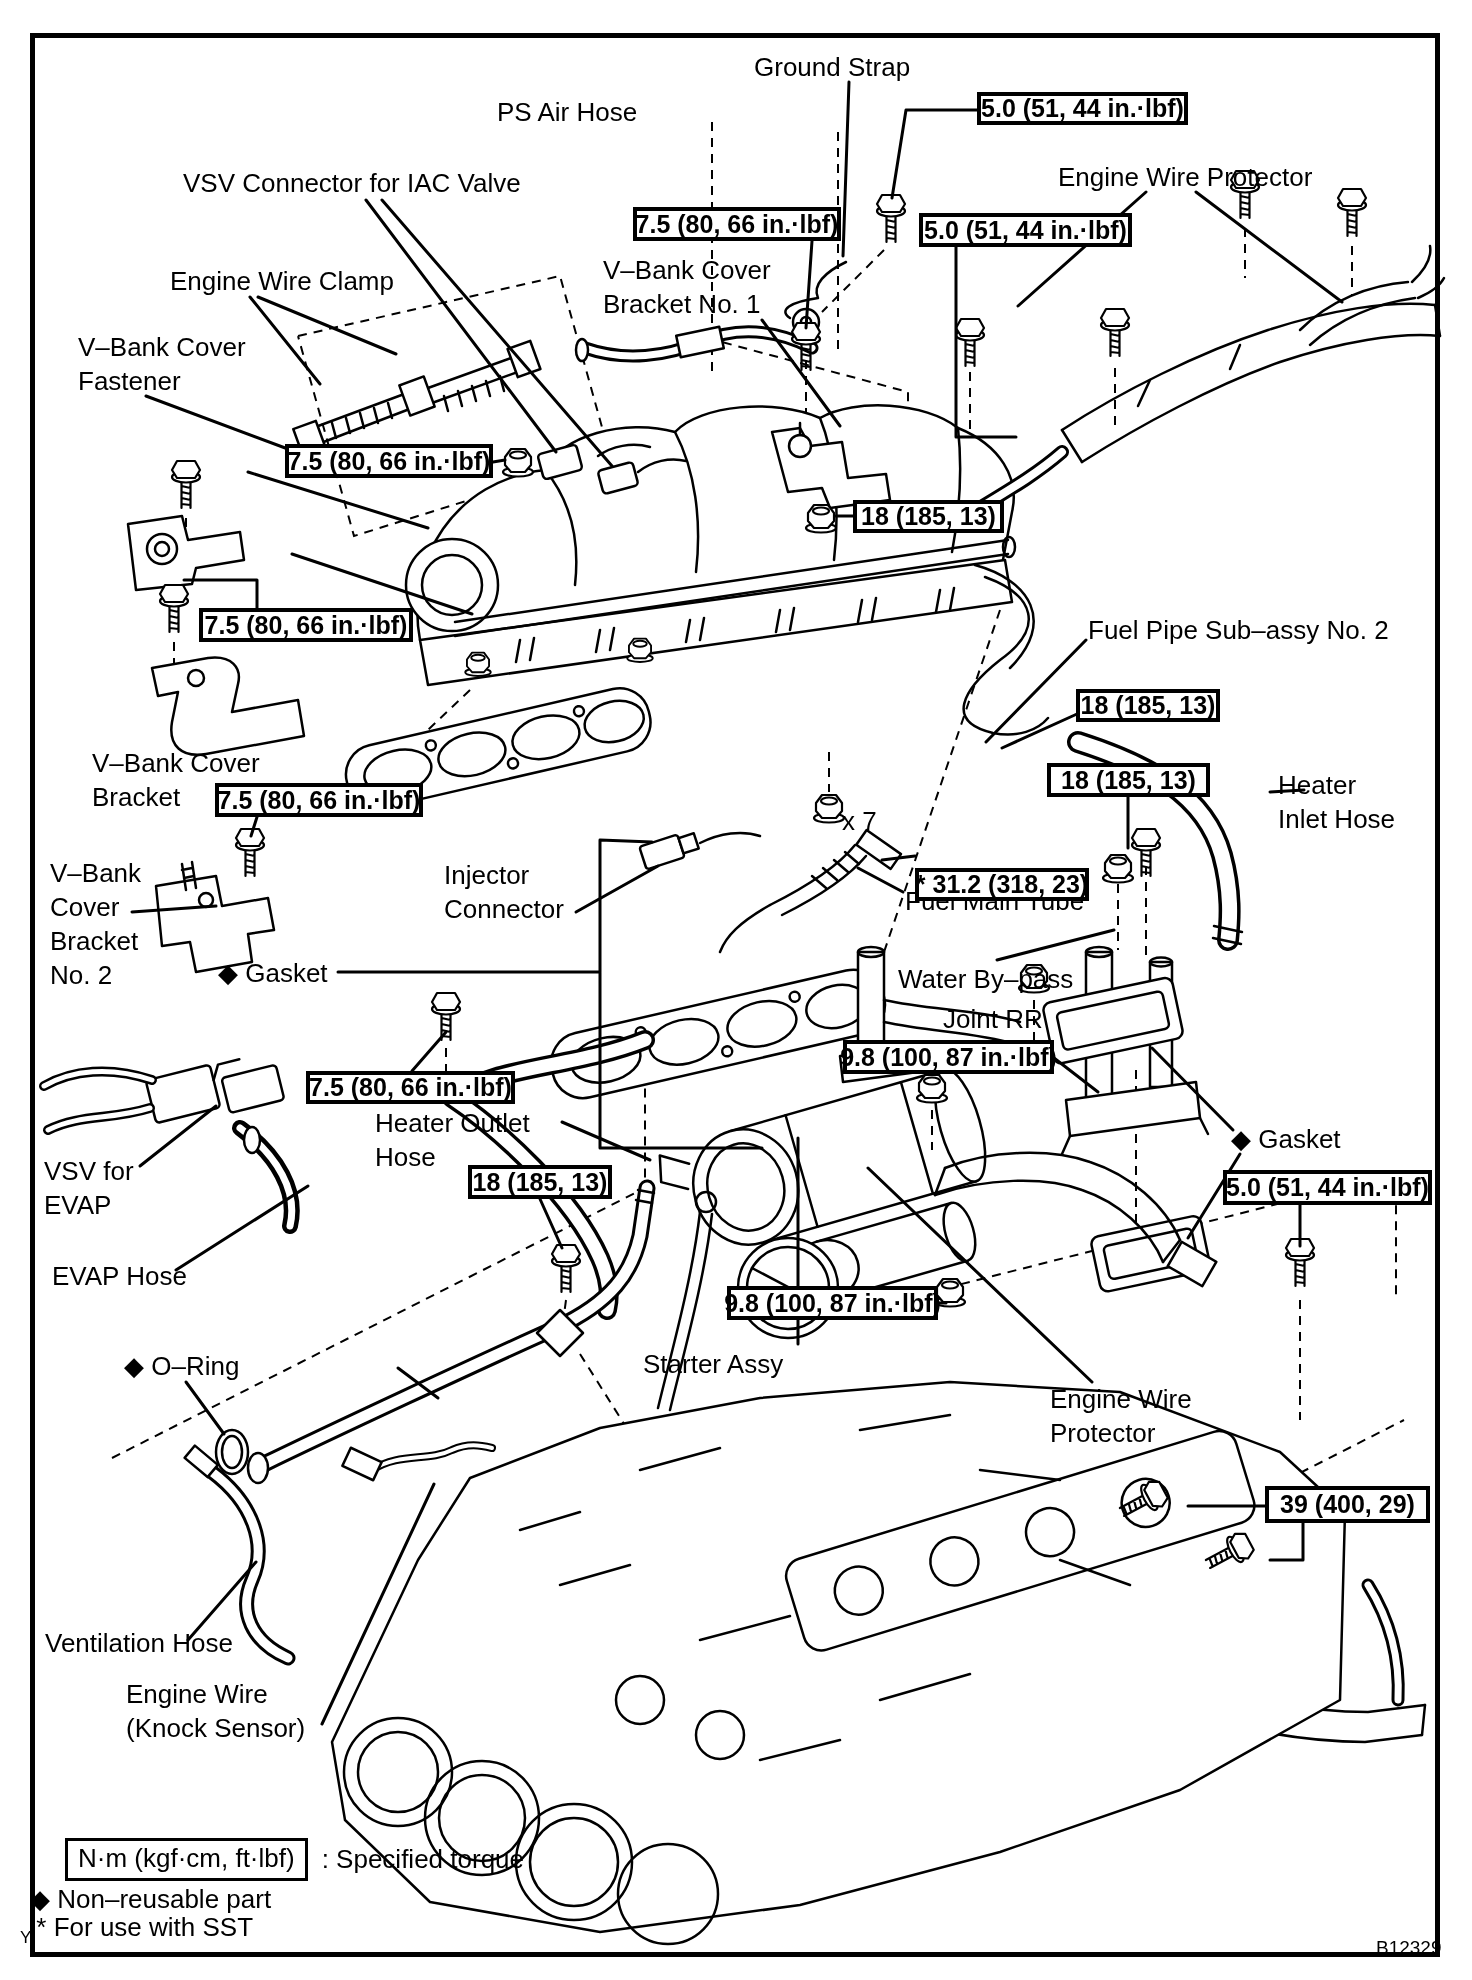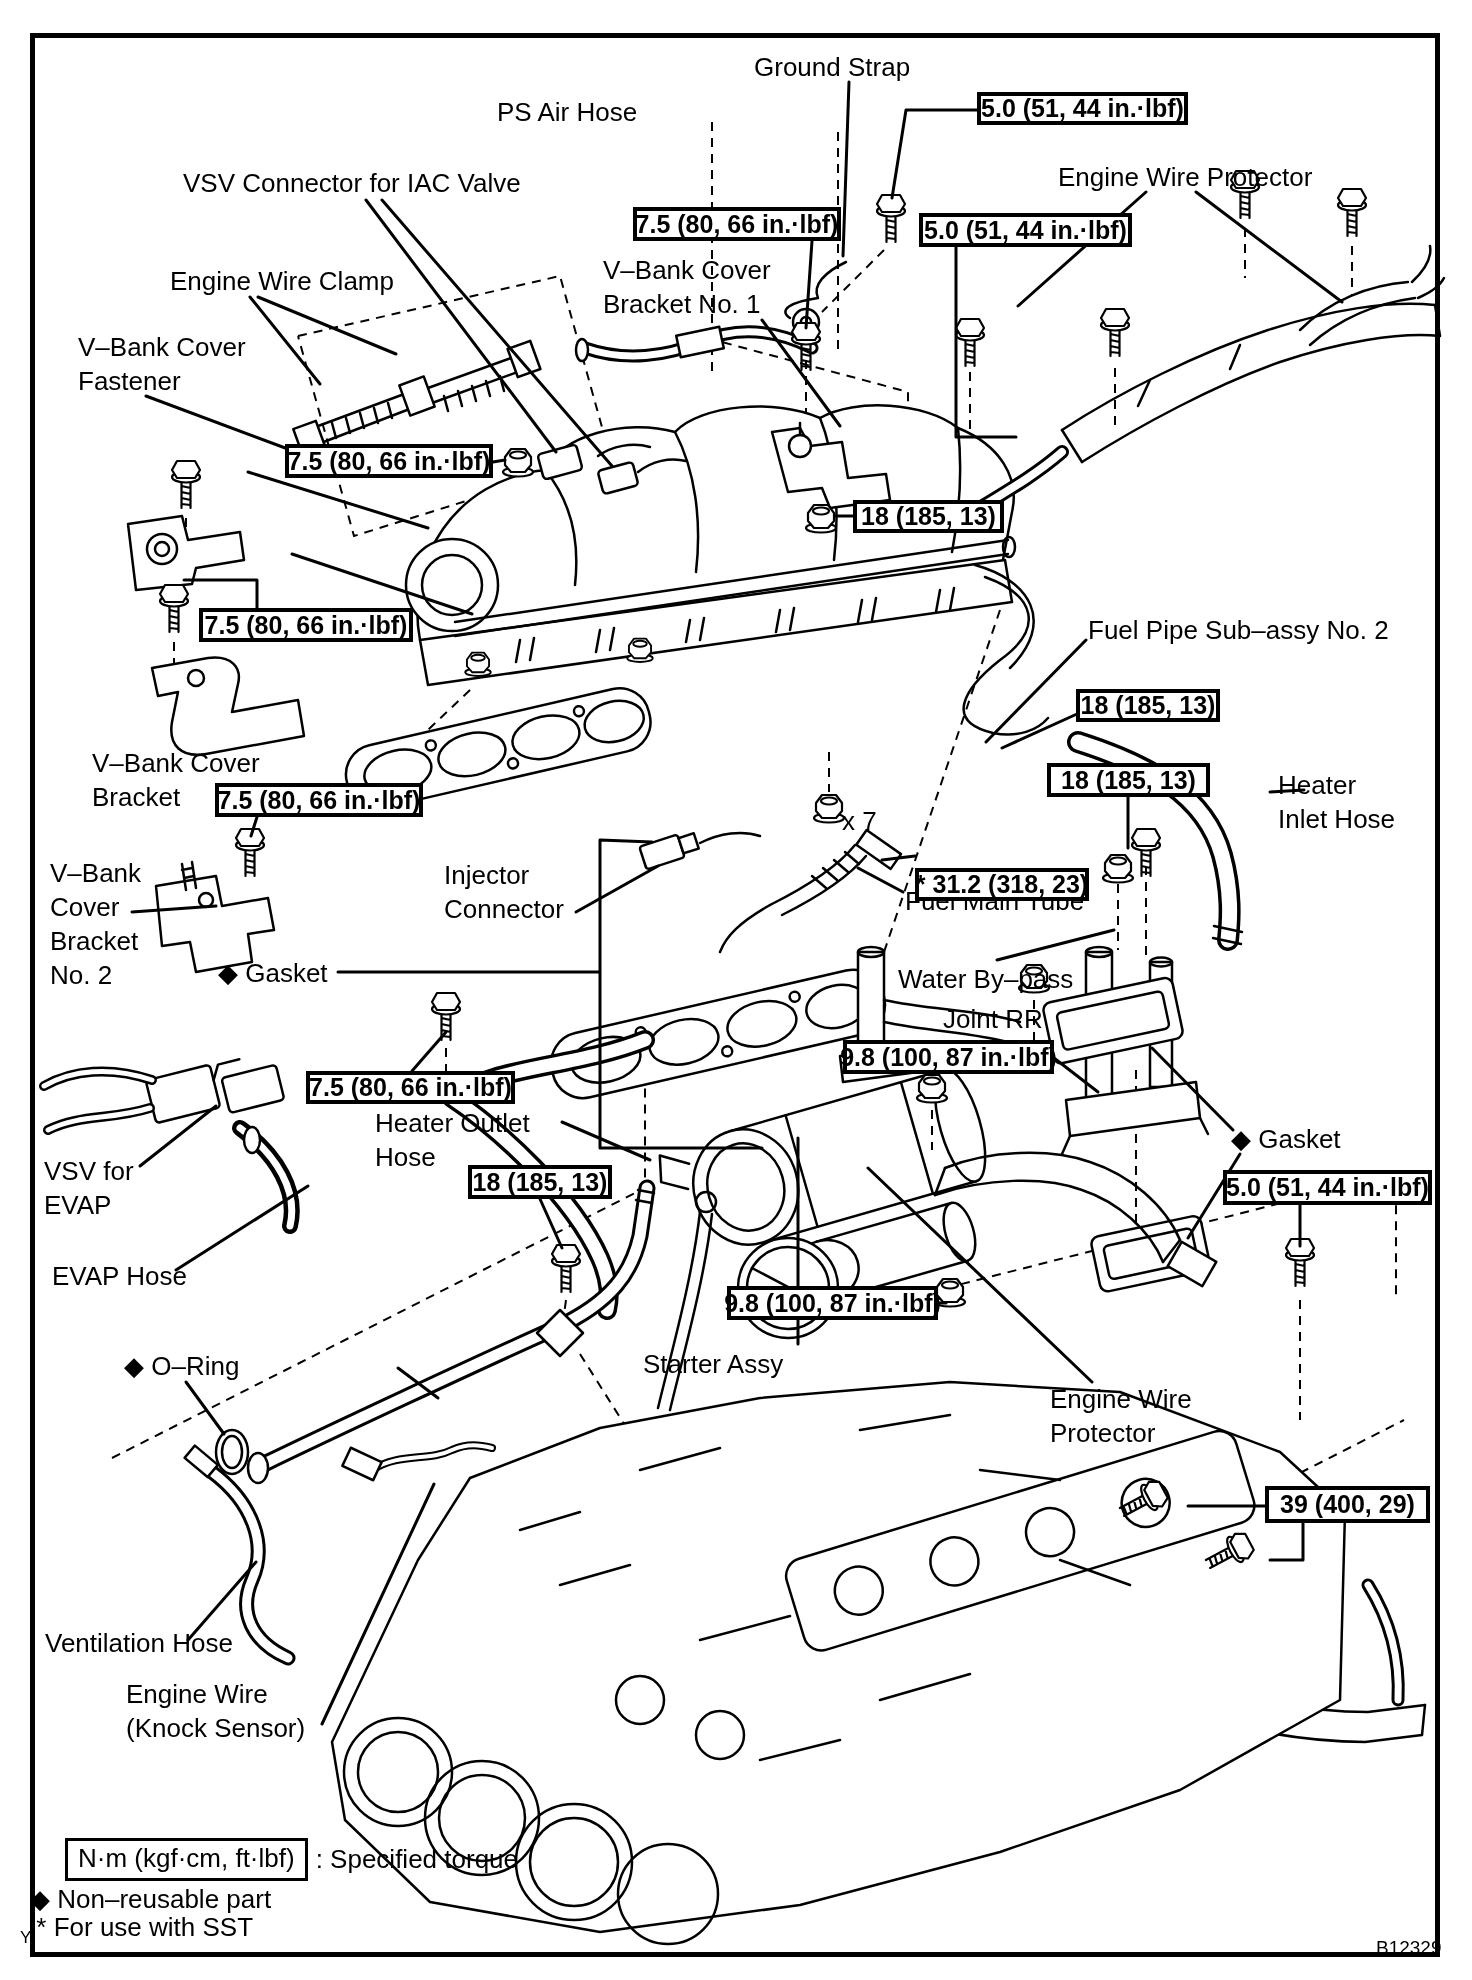--- a/index.html
+++ b/index.html
@@ -6,21 +6,21 @@
   .page{position:relative;width:1472px;height:1980px;background:#fff;overflow:hidden;
         font-family:"Liberation Sans",sans-serif;color:#000;}
   .frame{position:absolute;left:30px;top:33px;width:1410px;height:1924px;
          border:5px solid #000;box-sizing:border-box;pointer-events:none;}
   .art{position:absolute;left:0;top:0;}
   .lbl{position:absolute;font:400 26px/34px "Liberation Sans",sans-serif;
        white-space:pre-line;letter-spacing:0px;}
   .tbox{position:absolute;border:4px solid #000;background:#fff;box-sizing:border-box;
         display:flex;align-items:center;justify-content:center;
         font:700 25px/1 "Liberation Sans",sans-serif;white-space:nowrap;}
-  .legend-row{position:absolute;display:flex;align-items:center;gap:8px;padding-left:26px;}
+  .legend-row{position:absolute;display:flex;align-items:center;gap:14px;padding-left:26px;}
   .legend-box{border:3px solid #000;background:#fff;padding:3px 10px 5px 10px;
         font:400 26px/1.1 "Liberation Sans",sans-serif;white-space:nowrap;}
   .legend-text{font:400 26px/1.1 "Liberation Sans",sans-serif;white-space:nowrap;}
   .suby{font-size:17px;vertical-align:-7px;margin-right:5px;}
   .code{position:absolute;font:400 19px/1 "Liberation Sans",sans-serif;}
 </style>
 </head>
 <body>
 
 <div class="page">

